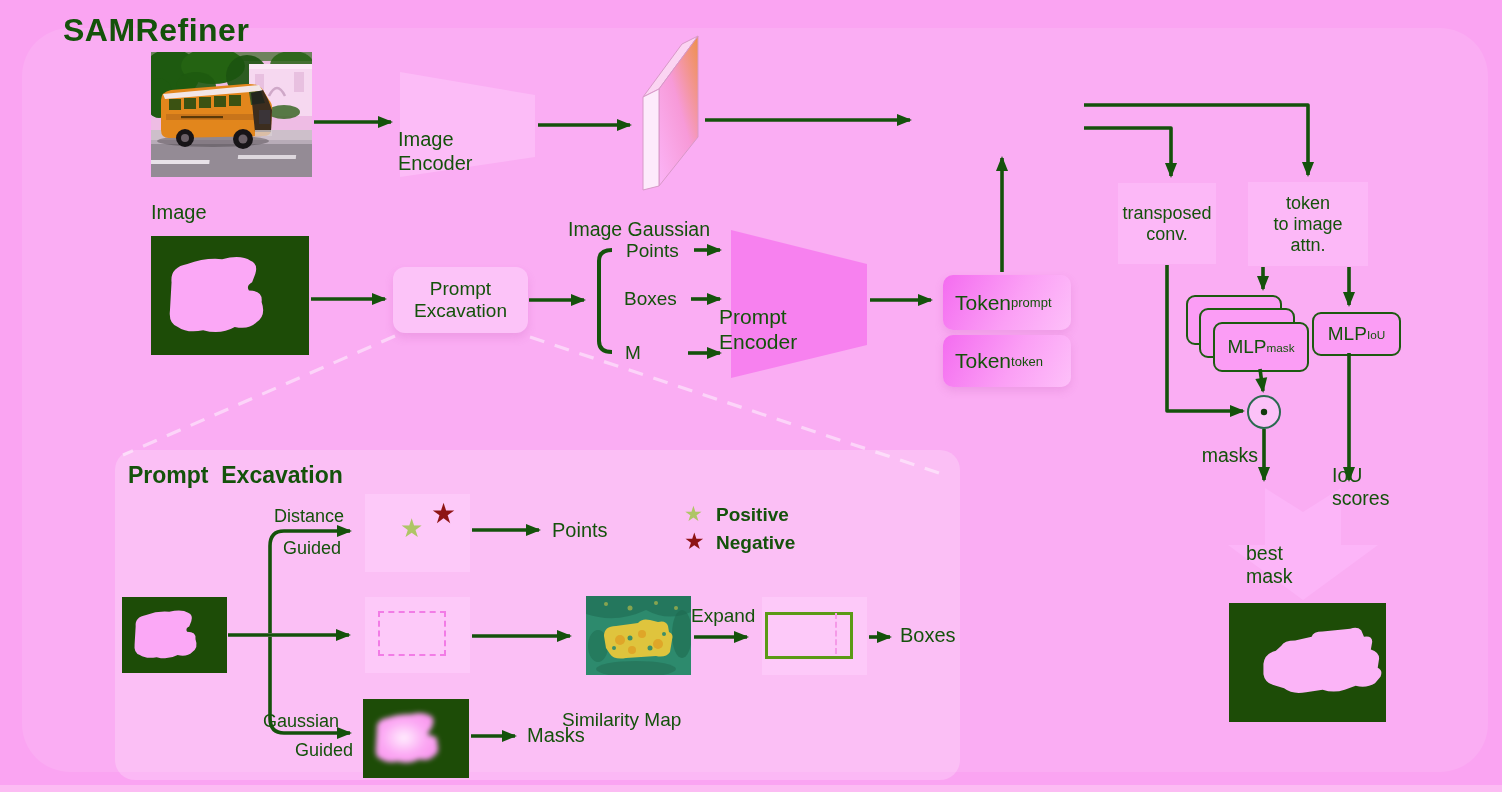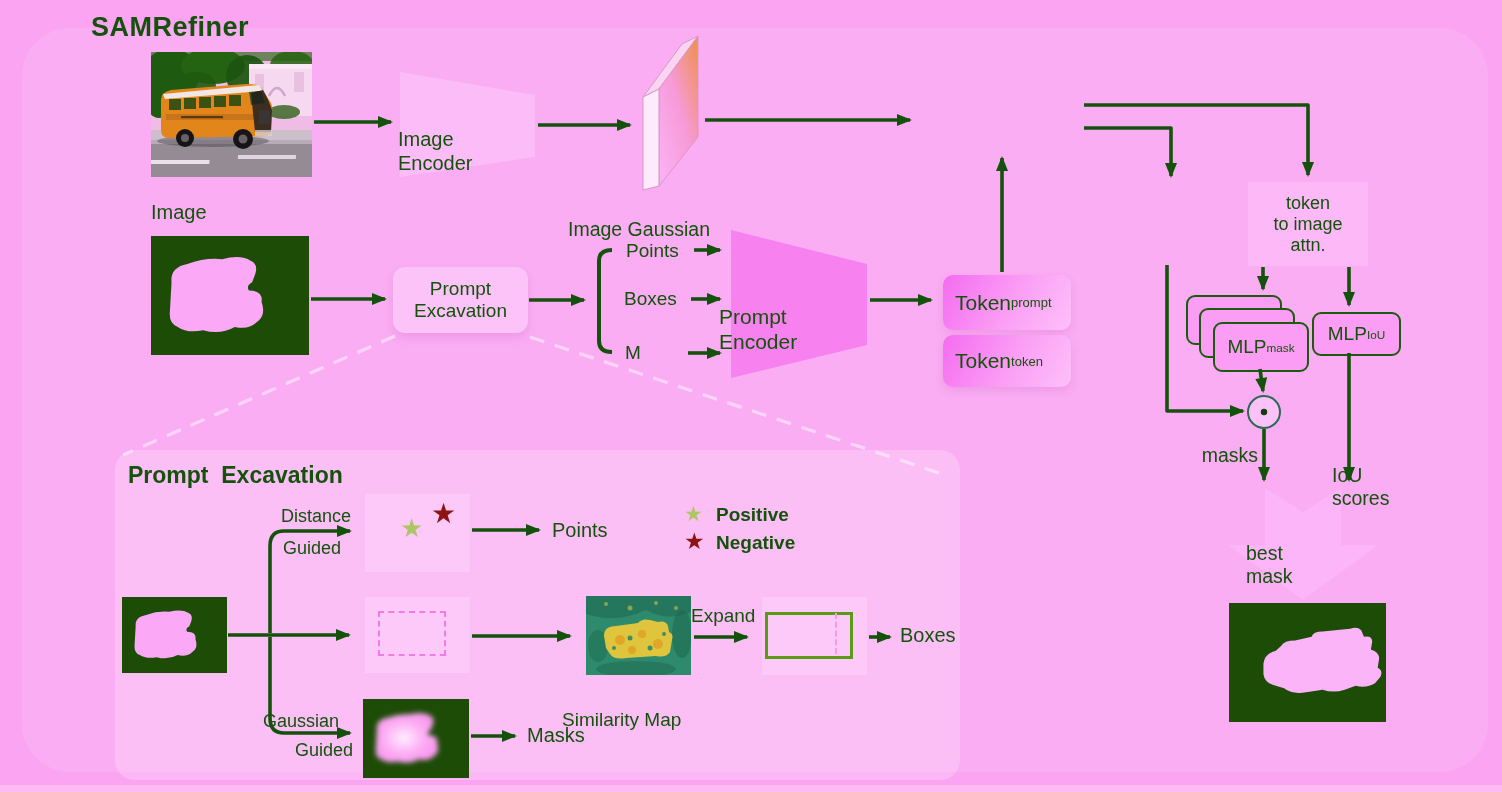--- a/index.html
+++ b/index.html
@@ -10,21 +10,21 @@
   .pre{white-space:pre-line;}
   .prex{white-space:pre;}
   .ctr{text-align:left;margin-top:28px;}
   .bold{font-weight:bold;}
   .box{position:absolute;background:#fcb8f7;display:flex;align-items:center;justify-content:center;z-index:2;}
   .sub{font-size:0.62em;vertical-align:-0.28em;}
   
   #sheet{left:22px;top:28px;width:1466px;height:744px;border-radius:48px;background:rgba(255,255,255,0.10);z-index:0;}
   #bottomstrip{left:0;top:785px;width:1502px;height:7px;background:rgba(255,235,245,0.35);z-index:0;}
   
-  #title{left:63px;top:12px;font-size:27px;letter-spacing:.5px;margin-left:28px;}
+  #title{left:63px;top:12px;font-size:32px;letter-spacing:.5px;}
   #bus-image{left:151px;top:52px;z-index:2;}
   #image-label{left:151px;top:173px;width:161px;font-size:20px;}
   #enc-shape{left:398px;top:70px;z-index:1;}
   #enc-label{left:398px;top:100px;width:140px;font-size:20px;}
   #embed-shape{left:640px;top:25px;z-index:2;}
   #embed-label{left:568px;top:190px;width:200px;font-size:19.5px;}
   #decoder-box{left:921px;top:93px;width:162px;height:57px;font-size:19.5px;}
   #tconv-box{left:1118px;top:183px;width:98px;height:81px;font-size:18px;text-align:center;}
   #attn-box{left:1248px;top:182px;width:120px;height:84px;font-size:18px;text-align:center;}
   #coarse-mask-main{left:151px;top:236px;z-index:2;}
@@ -56,21 +56,21 @@
   #coarse-mask-small{left:122px;top:597px;z-index:2;}
   .subpanel{position:absolute;background:#fdc9f9;z-index:2;}
   #points-panel{left:365px;top:494px;width:105px;height:78px;}
   #dashed-panel{left:365px;top:597px;width:105px;height:76px;}
   #dashed-inner{position:absolute;left:13px;top:14px;width:64px;height:41px;border:2px dashed #f27ce6;}
   #expand-panel{left:762px;top:597px;width:105px;height:78px;}
   #expand-green{position:absolute;left:3px;top:15px;width:82px;height:41px;border:3px solid #5a9a16;}
   #expand-dash{position:absolute;left:73px;top:16px;width:0;height:41px;border-left:2px dashed #f59ae8;}
   #simmap{left:586px;top:596px;z-index:2;}
   #gauss-image{left:363px;top:699px;z-index:2;}
-  #distance-label{left:281px;top:506px;font-size:18px;}
+  #distance-label{left:274px;top:506px;font-size:18px;}
   #guided-label{left:283px;top:538px;font-size:18px;}
   #points-out{left:552px;top:519px;font-size:20px;}
   #simmap-label{left:562px;top:681px;width:160px;font-size:19px;}
   #expand-label{left:691px;top:605px;font-size:19px;}
   #boxes-out{left:900px;top:624px;font-size:20px;}
   #gaussian-label{left:263px;top:711px;font-size:18px;}
   #style-label{left:295px;top:740px;font-size:18px;}
   #masks-out{left:527px;top:724px;font-size:20px;}
   .star{position:absolute;z-index:6;line-height:1;}
   #star-pos-panel{left:400px;top:515px;font-size:26px;color:#aec566;}
@@ -147,20 +147,24 @@
           <stop offset="0.5" stop-color="#f79ad8"></stop>
           <stop offset="1" stop-color="#fbb2f4"></stop>
       </linearGradient>
     </defs>
     <polygon points="3,72 19,64 58,11 42,19" fill="#fbd4f2" stroke="#d898c8" stroke-width="1"></polygon>
     <polygon points="19,64 58,11 58,112 19,161" fill="url(#embed-grad)" stroke="#d898c8" stroke-width="1"></polygon>
     <polygon points="3,72 19,64 19,161 3,165" fill="#fdeafb" stroke="#d898c8" stroke-width="1"></polygon>
   </svg>
   <div class="lbl ctr" id="embed-label">Image Gaussian</div>
 
+  <div class="box" id="tconv-box">
+    <span class="pre">transposed
+conv.</span>
+  </div>
   <div class="box" id="attn-box">
     <span class="pre">token
 to image
 attn.</span>
   </div>
 
   <svg class="abs" id="coarse-mask-main" width="158" height="119" viewBox="0 0 100 72" preserveAspectRatio="none">
     <rect width="100" height="72" fill="#1d4c07"></rect>
     <path d="M13,28 Q12,19 23,17 Q34,13 45,14 Q57,11 63,15 Q68,17 66,23 L64,28 Q60,30 62,33 Q71,33 70,40 Q73,48 67,52 Q62,57 53,55 Q44,60 33,57 Q23,59 17,55 Q11,53 12,45 Z" fill="#fba8f6"></path>
   </svg>

